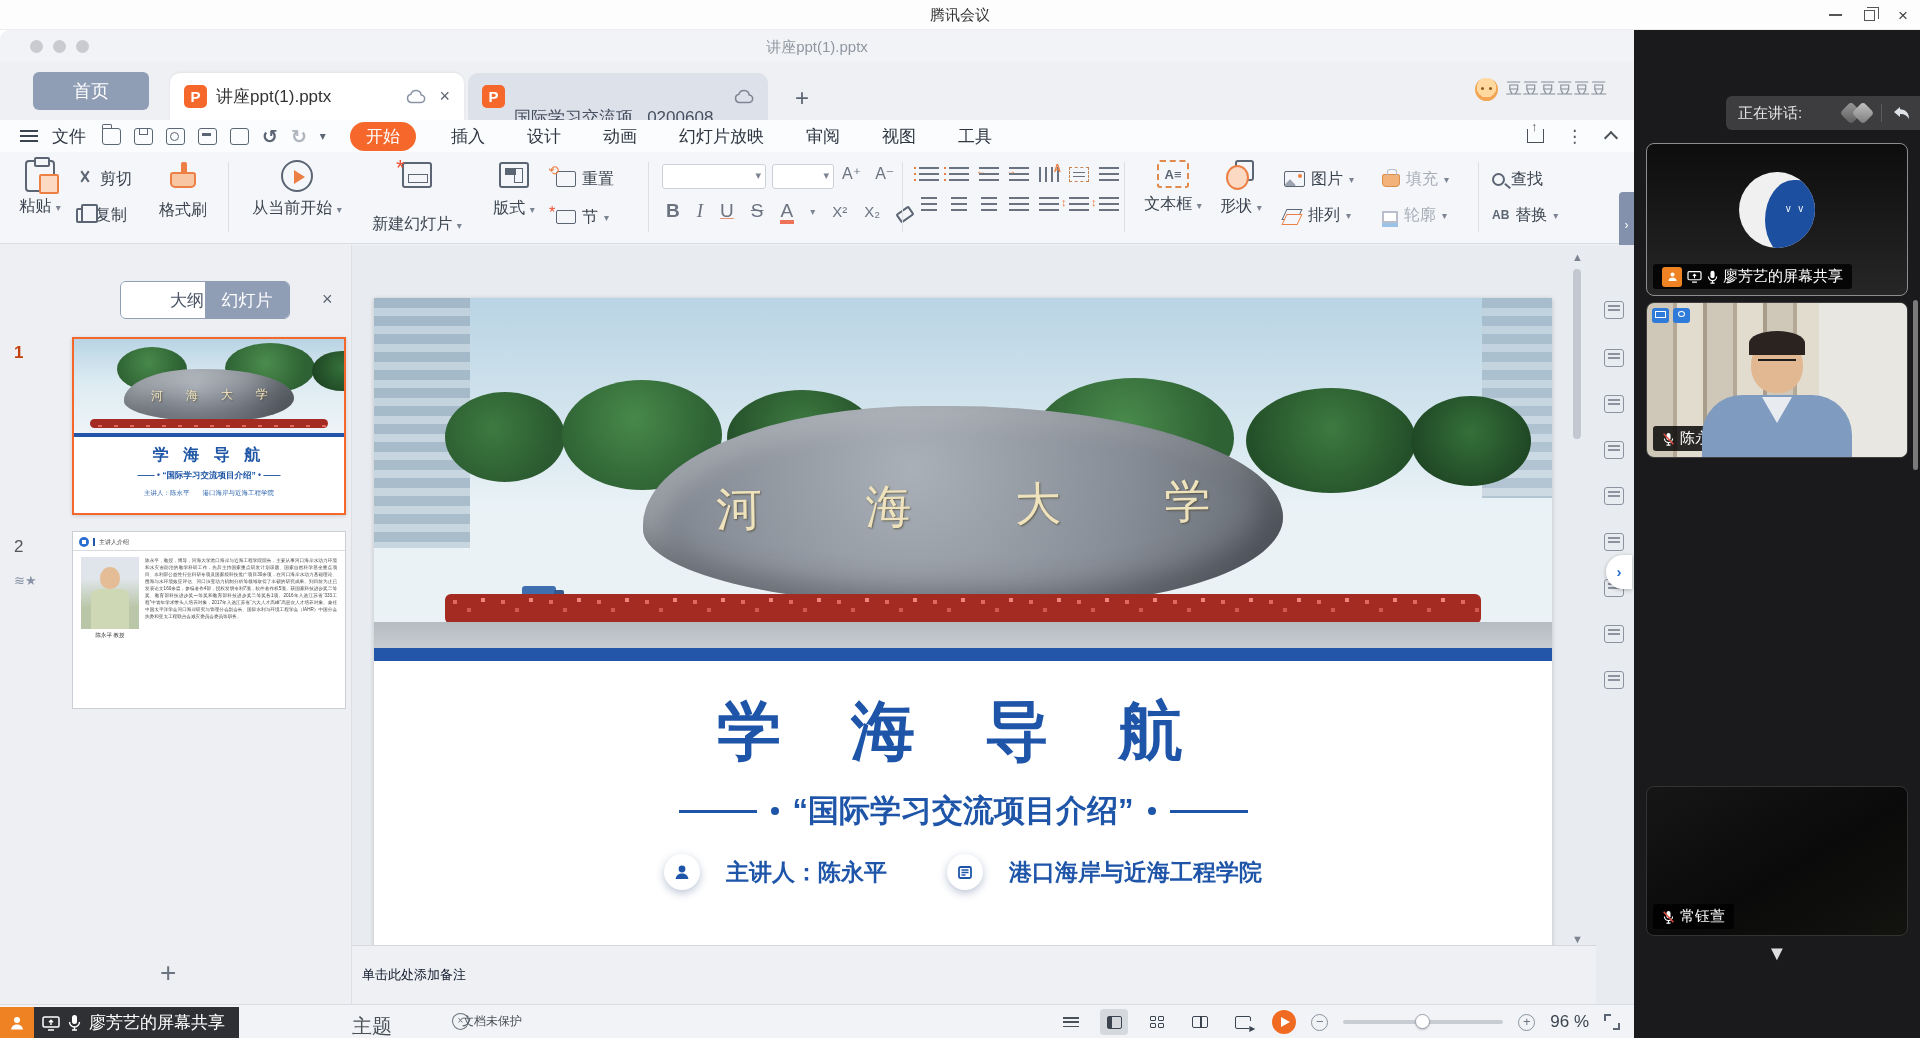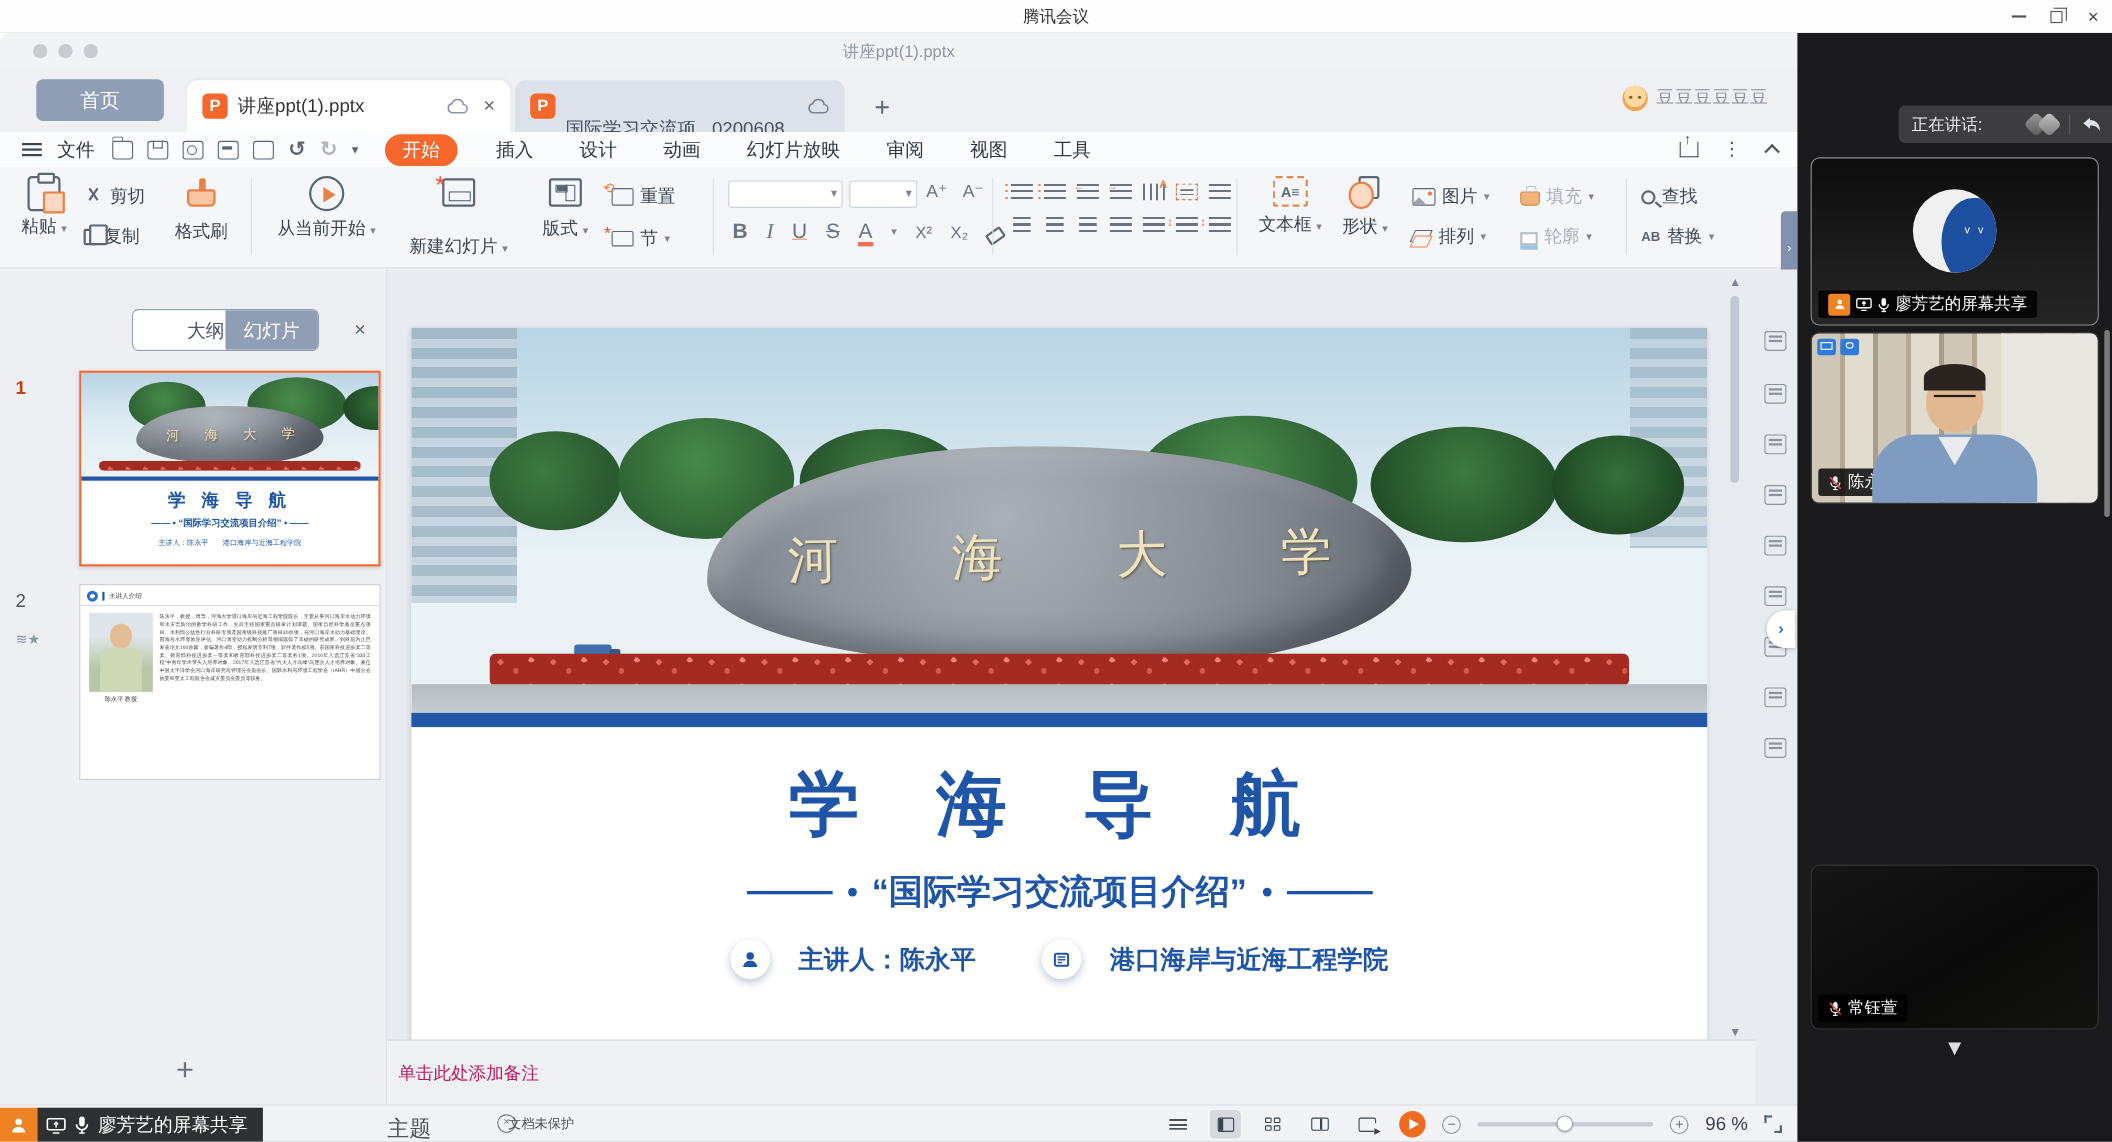--- a/index.html
+++ b/index.html
@@ -199,21 +199,21 @@
   .escroll { position:absolute; left:1570px; top:0; width:14px; height:100%; }
   .e-arr { position:absolute; left:2px; font-size:11px; color:#7c8492; }
   .e-thumb { position:absolute; left:3px; top:24px; width:8px; height:170px; background:#c3c8d0; border-radius:4px; }
   .rightrail { position:absolute; left:1596px; top:0; width:38px; height:100%; }
   .rt-ic { position:absolute; left:8px; width:20px; height:18px; border:1.8px solid #7c8492; border-radius:3px; opacity:.85; cursor:pointer; }
   .rt-ic:before { content:""; position:absolute; left:3px; top:3px; right:3px; height:2px; background:#7c8492; box-shadow:0 4px 0 #7c8492; }
   .meet-handle { position:absolute; left:1606px; top:310px; width:26px; height:34px; background:#fff; border-radius:17px 0 0 17px; box-shadow:0 1px 4px rgba(0,0,0,.25); color:#2a6fd0; font-size:15px; font-weight:bold; text-align:center; line-height:34px; cursor:pointer; }
 
   
   .notes { position:absolute; left:352px; top:700px; width:1244px; height:59px; background:#eef0f4; border-top:1px solid #d4d7dc; }
-  .notes-ph { position:absolute; left:10px; top:20px; font-size:16px; color:#be185d; }
+  .notes-ph { position:absolute; left:10px; top:20px; font-size:13px; color:#0f172a; }
 
   
   .statusbar { position:absolute; left:0; top:974px; width:1634px; height:34px; background:#f1f3f6; border-top:1px solid #d9dce1; }
   .st-theme { position:absolute; left:352px; top:8px; font-size:20px; color:#4a5158; }
   .shield { position:absolute; left:452px; top:8px; width:17px; height:17px; border:1.6px solid #6b7380; border-radius:50% 50% 50% 50%/45% 45% 55% 55%; color:#6b7380; font-size:10px; text-align:center; line-height:14px; }
   .st-protect { position:absolute; left:462px; top:8px; font-size:12px; color:#4a5158; }
   .st-right { position:absolute; right:14px; top:0; height:34px; display:flex; align-items:center; gap:15px; }
   .vw { width:28px; height:26px; border-radius:4px; display:flex; align-items:center; justify-content:center; cursor:pointer; }
   .vw.sel { background:#d5d8dd; }
   .vw-notes { width:16px; height:10px; background:repeating-linear-gradient(#4a5158 0 1.8px,transparent 1.8px 4.4px); }

